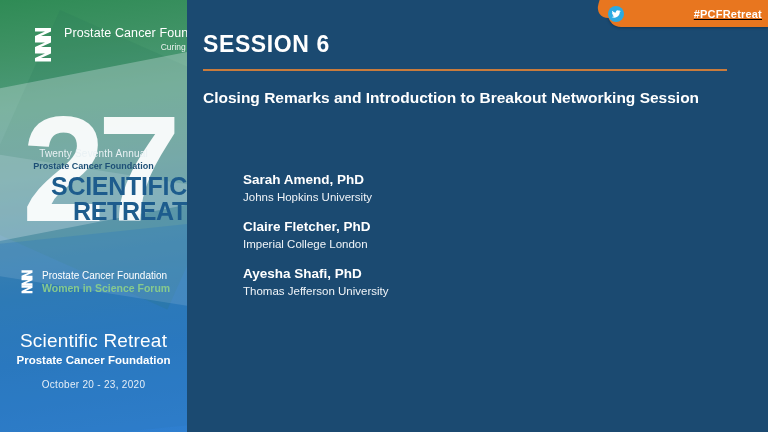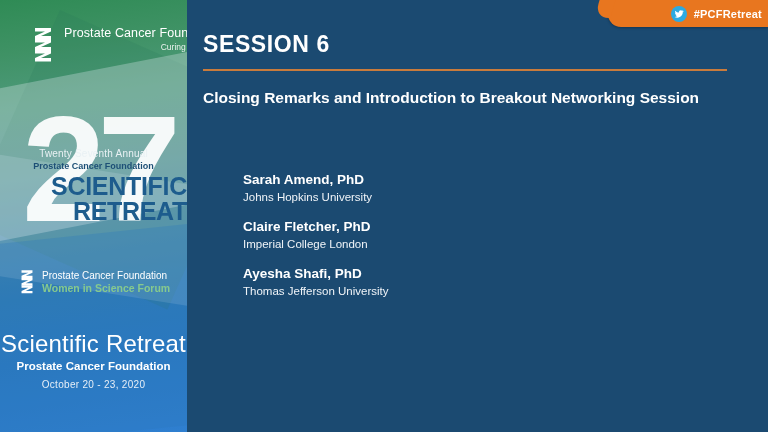--- a/index.html
+++ b/index.html
@@ -182,21 +182,21 @@
   
   .foot {
     position: absolute;
     left: 0;
     top: 330px;
     width: 187px;
     text-align: center;
   }
   .foot-l1 {
     color: #ffffff;
-    font-size: 24px;
+    font-size: 19px;
     font-weight: 400;
     letter-spacing: .2px;
     white-space: nowrap;
   }
   .foot-l2 {
     color: #ffffff;
     font-size: 11.5px;
     font-weight: 700;
     margin-top: 2px;
     white-space: nowrap;
@@ -218,24 +218,25 @@
     position: absolute;
     right: 0;
     top: 0;
     width: 160px;
     height: 27px;
     background: #e8761f;
     border-bottom-left-radius: 13px;
     box-shadow: 0 1px 3px rgba(0,0,0,0.28);
     display: flex;
     align-items: center;
-    justify-content: flex-end;
+    justify-content: space-between;
     gap: 7px;
     padding-right: 6px;
     box-sizing: border-box;
+    text-decoration: underline;
   }
   .tw-banner::before {
     content: "";
     position: absolute;
     left: -11px;
     top: 0;
     width: 16px;
     height: 18px;
     background: #e8761f;
     border-bottom-left-radius: 14px;

